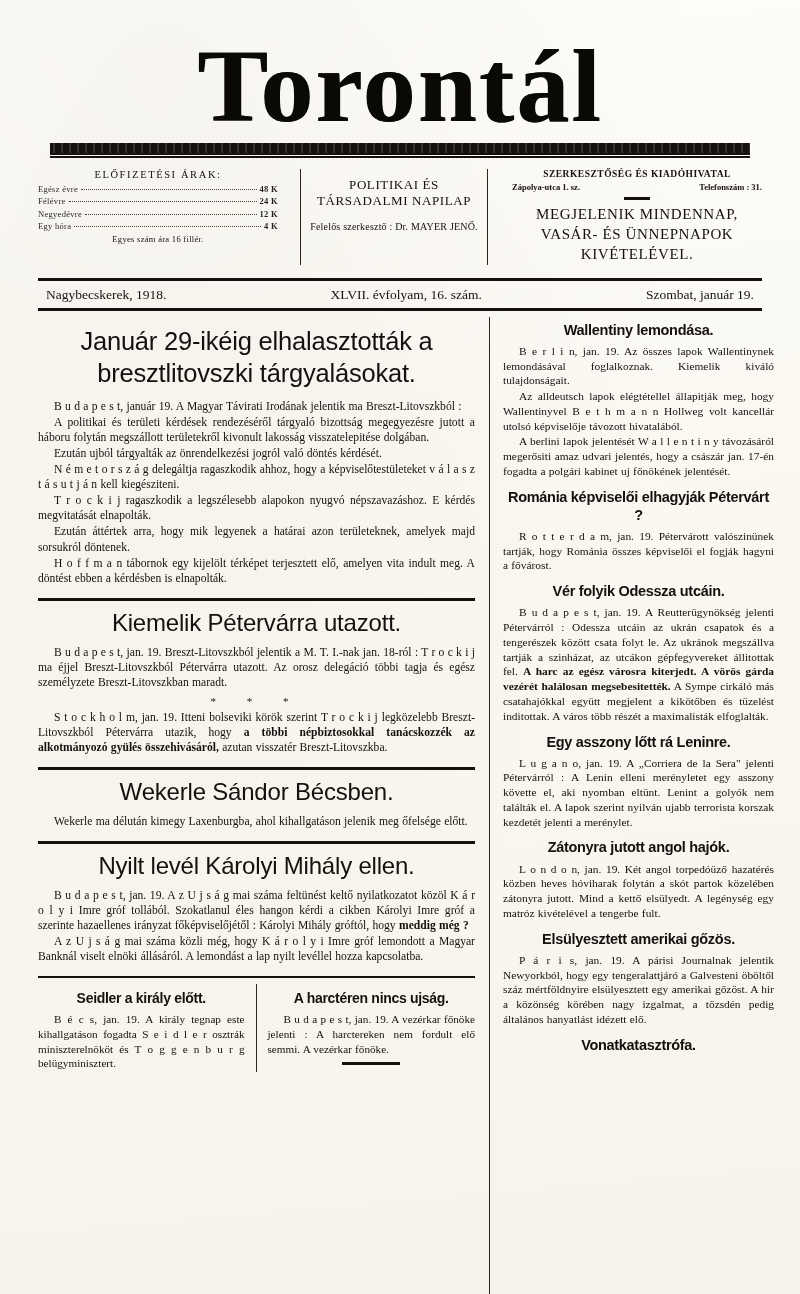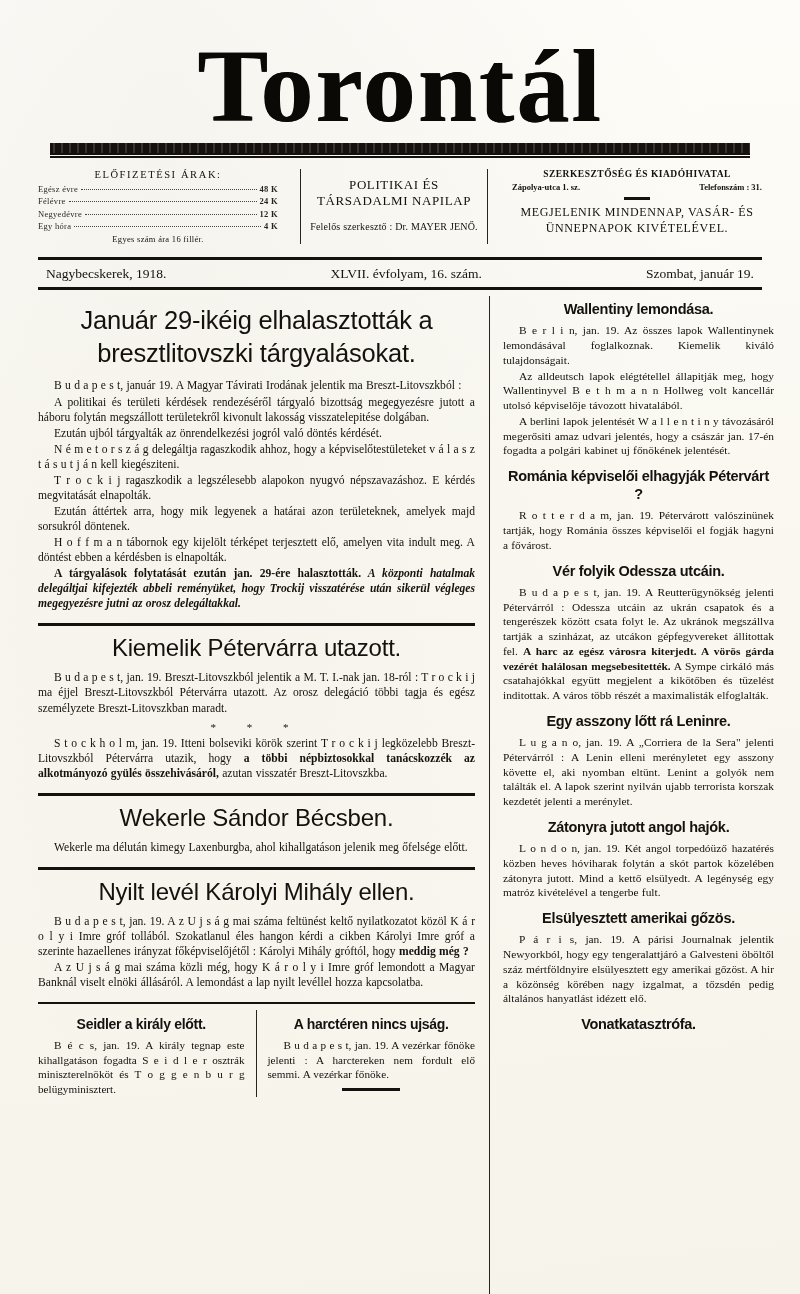--- a/index.html
+++ b/index.html
@@ -99,21 +99,21 @@
   }
   .mid-sub{
     font-size:10px;
     margin-top:12px;
     letter-spacing:.2px;
     font-family:"Liberation Serif", serif;
   }
   .right-line1{font-size:9.5px;letter-spacing:.5px;font-weight:700;font-family:"Liberation Serif", serif;}
   .right-addr{display:flex;justify-content:space-between;font-size:8.5px;margin-top:3px;font-weight:700;font-family:"Liberation Serif", serif;}
   .right-dash{width:26px;height:3px;background:#14110e;margin:5px auto 4px auto;}
-  .right-line3{font-size:12px;letter-spacing:.6px;line-height:1.35;font-family:"Liberation Serif", serif;}
+  .right-line3{font-size:15px;letter-spacing:.6px;line-height:1.35;font-family:"Liberation Serif", serif;}
 
   .thick-rule{height:3px;background:#14110e;margin:13px 16px 0 16px;}
 
   .dateline{
     display:flex;justify-content:space-between;align-items:baseline;
     margin:6px 24px 5px 24px;
     font-size:13.5px;
     font-family:"Liberation Serif", serif;
   }
   .dateline span{white-space:nowrap;}
@@ -268,21 +268,20 @@
 
       <h1 class="head-xl">Január 29-ikéig elhalasztották a bresztlitovszki tárgyalásokat.</h1>
 
       <p class="body">B u d a p e s t, január 19. A Magyar Távirati Irodának jelentik ma Breszt-Litovszkból :</p>
       <p class="body">A politikai és területi kérdések rendezéséről tárgyaló bizottság megegyezésre jutott a háboru folytán megszállott területekről kivonult lakosság visszatelepitése dolgában.</p>
       <p class="body">Ezután ujból tárgyalták az önrendelkezési jogról való döntés kérdését.</p>
       <p class="body">N é m e t o r s z á g delegáltja ragaszkodik ahhoz, hogy a képviselőtestületeket v á l a s z t á s  u t j á n kell kiegésziteni.</p>
       <p class="body">T r o c k i j ragaszkodik a legszélesebb alapokon nyugvó népszavazáshoz. E kérdés megvitatását elnapolták.</p>
       <p class="body">Ezután áttértek arra, hogy mik legyenek a határai azon területeknek, amelyek majd sorsukról döntenek.</p>
       <p class="body">H o f f m a n tábornok egy kijelölt térképet terjesztett elő, amelyen vita indult meg. A döntést ebben a kérdésben is elnapolták.</p>
-      <p class="body"><span class="bold">A tárgyalások folytatását ezután jan. 29-ére halasztották.</span><span class="ital"> A központi hatalmak delegáltjai kifejezték abbeli reményüket, hogy Trockij visszatérése után sikerül végleges megegyezésre jutni az orosz delegáltakkal.</span></p>
 
       <div class="sec-rule"></div>
       <h2 class="head-l">Kiemelik Pétervárra utazott.</h2>
       <p class="body">B u d a p e s t, jan. 19. Breszt-Litovszkból jelentik a M. T. I.-nak jan. 18-ról : T r o c k i j ma éjjel Breszt-Litovszkból Pétervárra utazott. Az orosz delegáció többi tagja és egész személyzete Breszt-Litovszkban maradt.</p>
       <div class="stars">* * *</div>
       <p class="body"><span>S t o c k h o l m, jan. 19. Itteni bolseviki körök szerint T r o c k i j legközelebb Breszt-Litovszkból Pétervárra utazik, hogy </span><span class="bold">a többi népbiztosokkal tanácskozzék az alkotmányozó gyülés összehivásáról,</span><span> azutan visszatér Breszt-Litovszkba.</span></p>
 
       <div class="sec-rule"></div>
       <h2 class="head-l">Wekerle Sándor Bécsben.</h2>
       <p class="body">Wekerle ma délután kimegy Laxenburgba, ahol kihallgatáson jelenik meg őfelsége előtt.</p>

